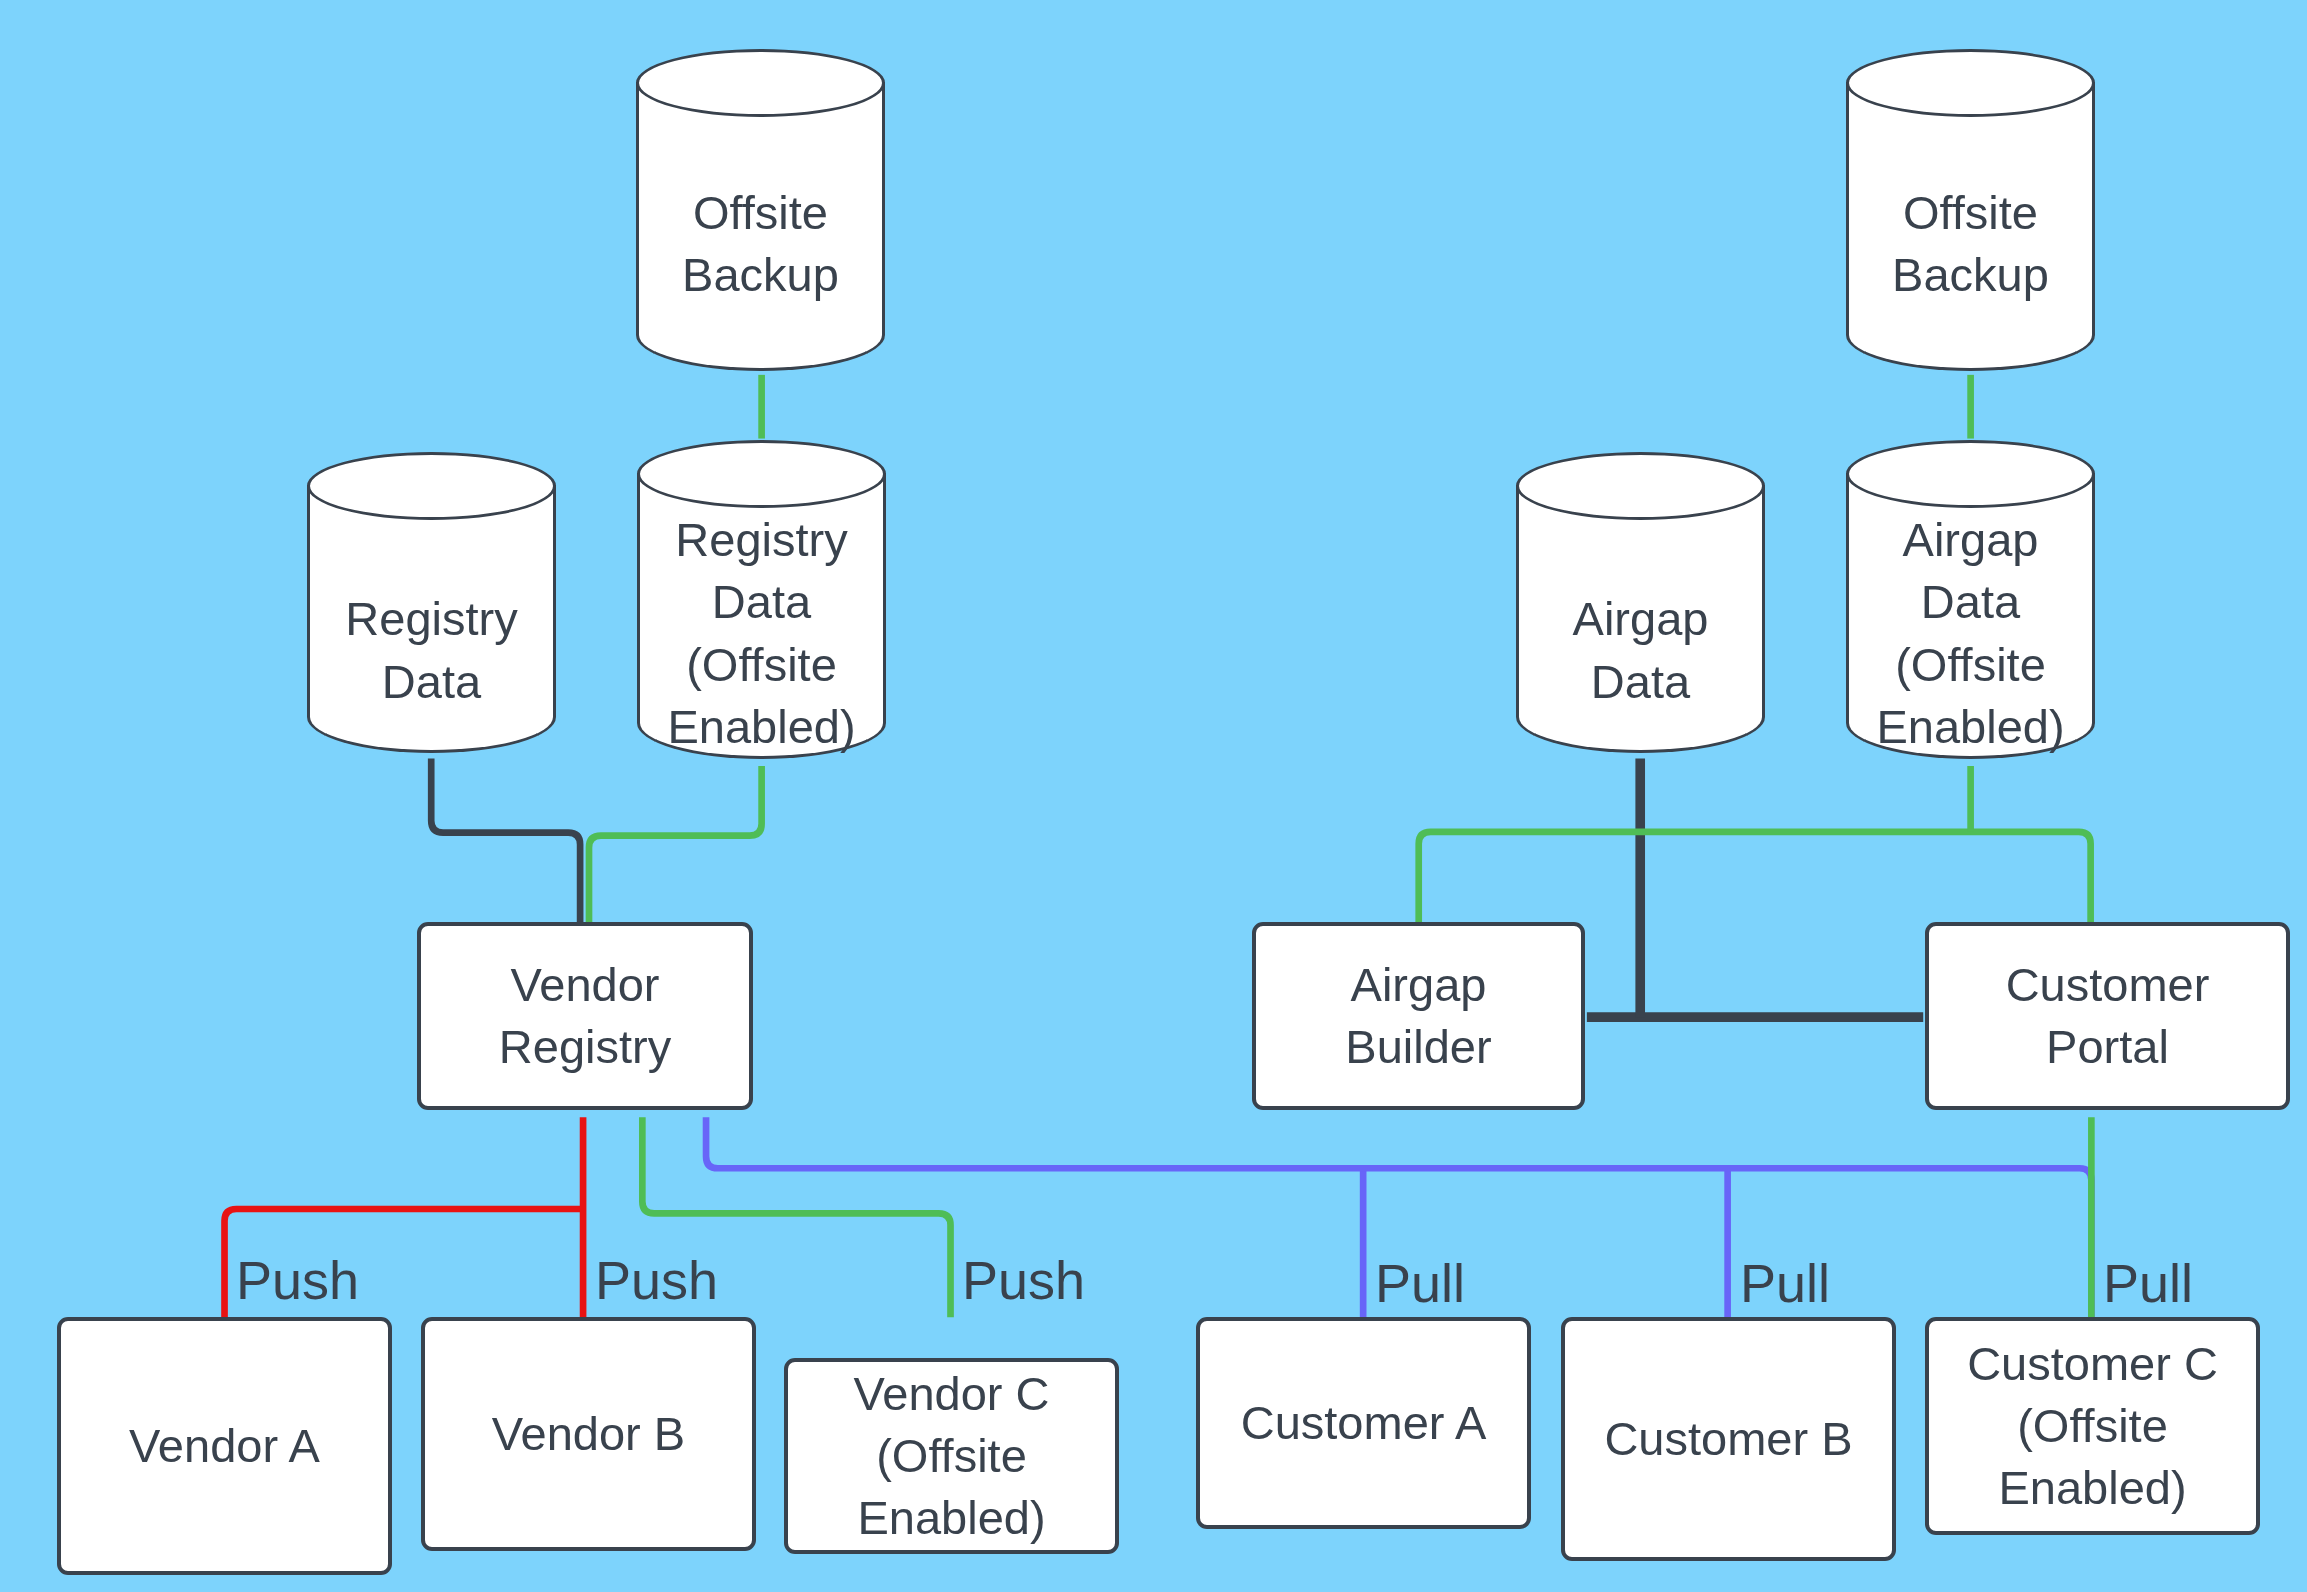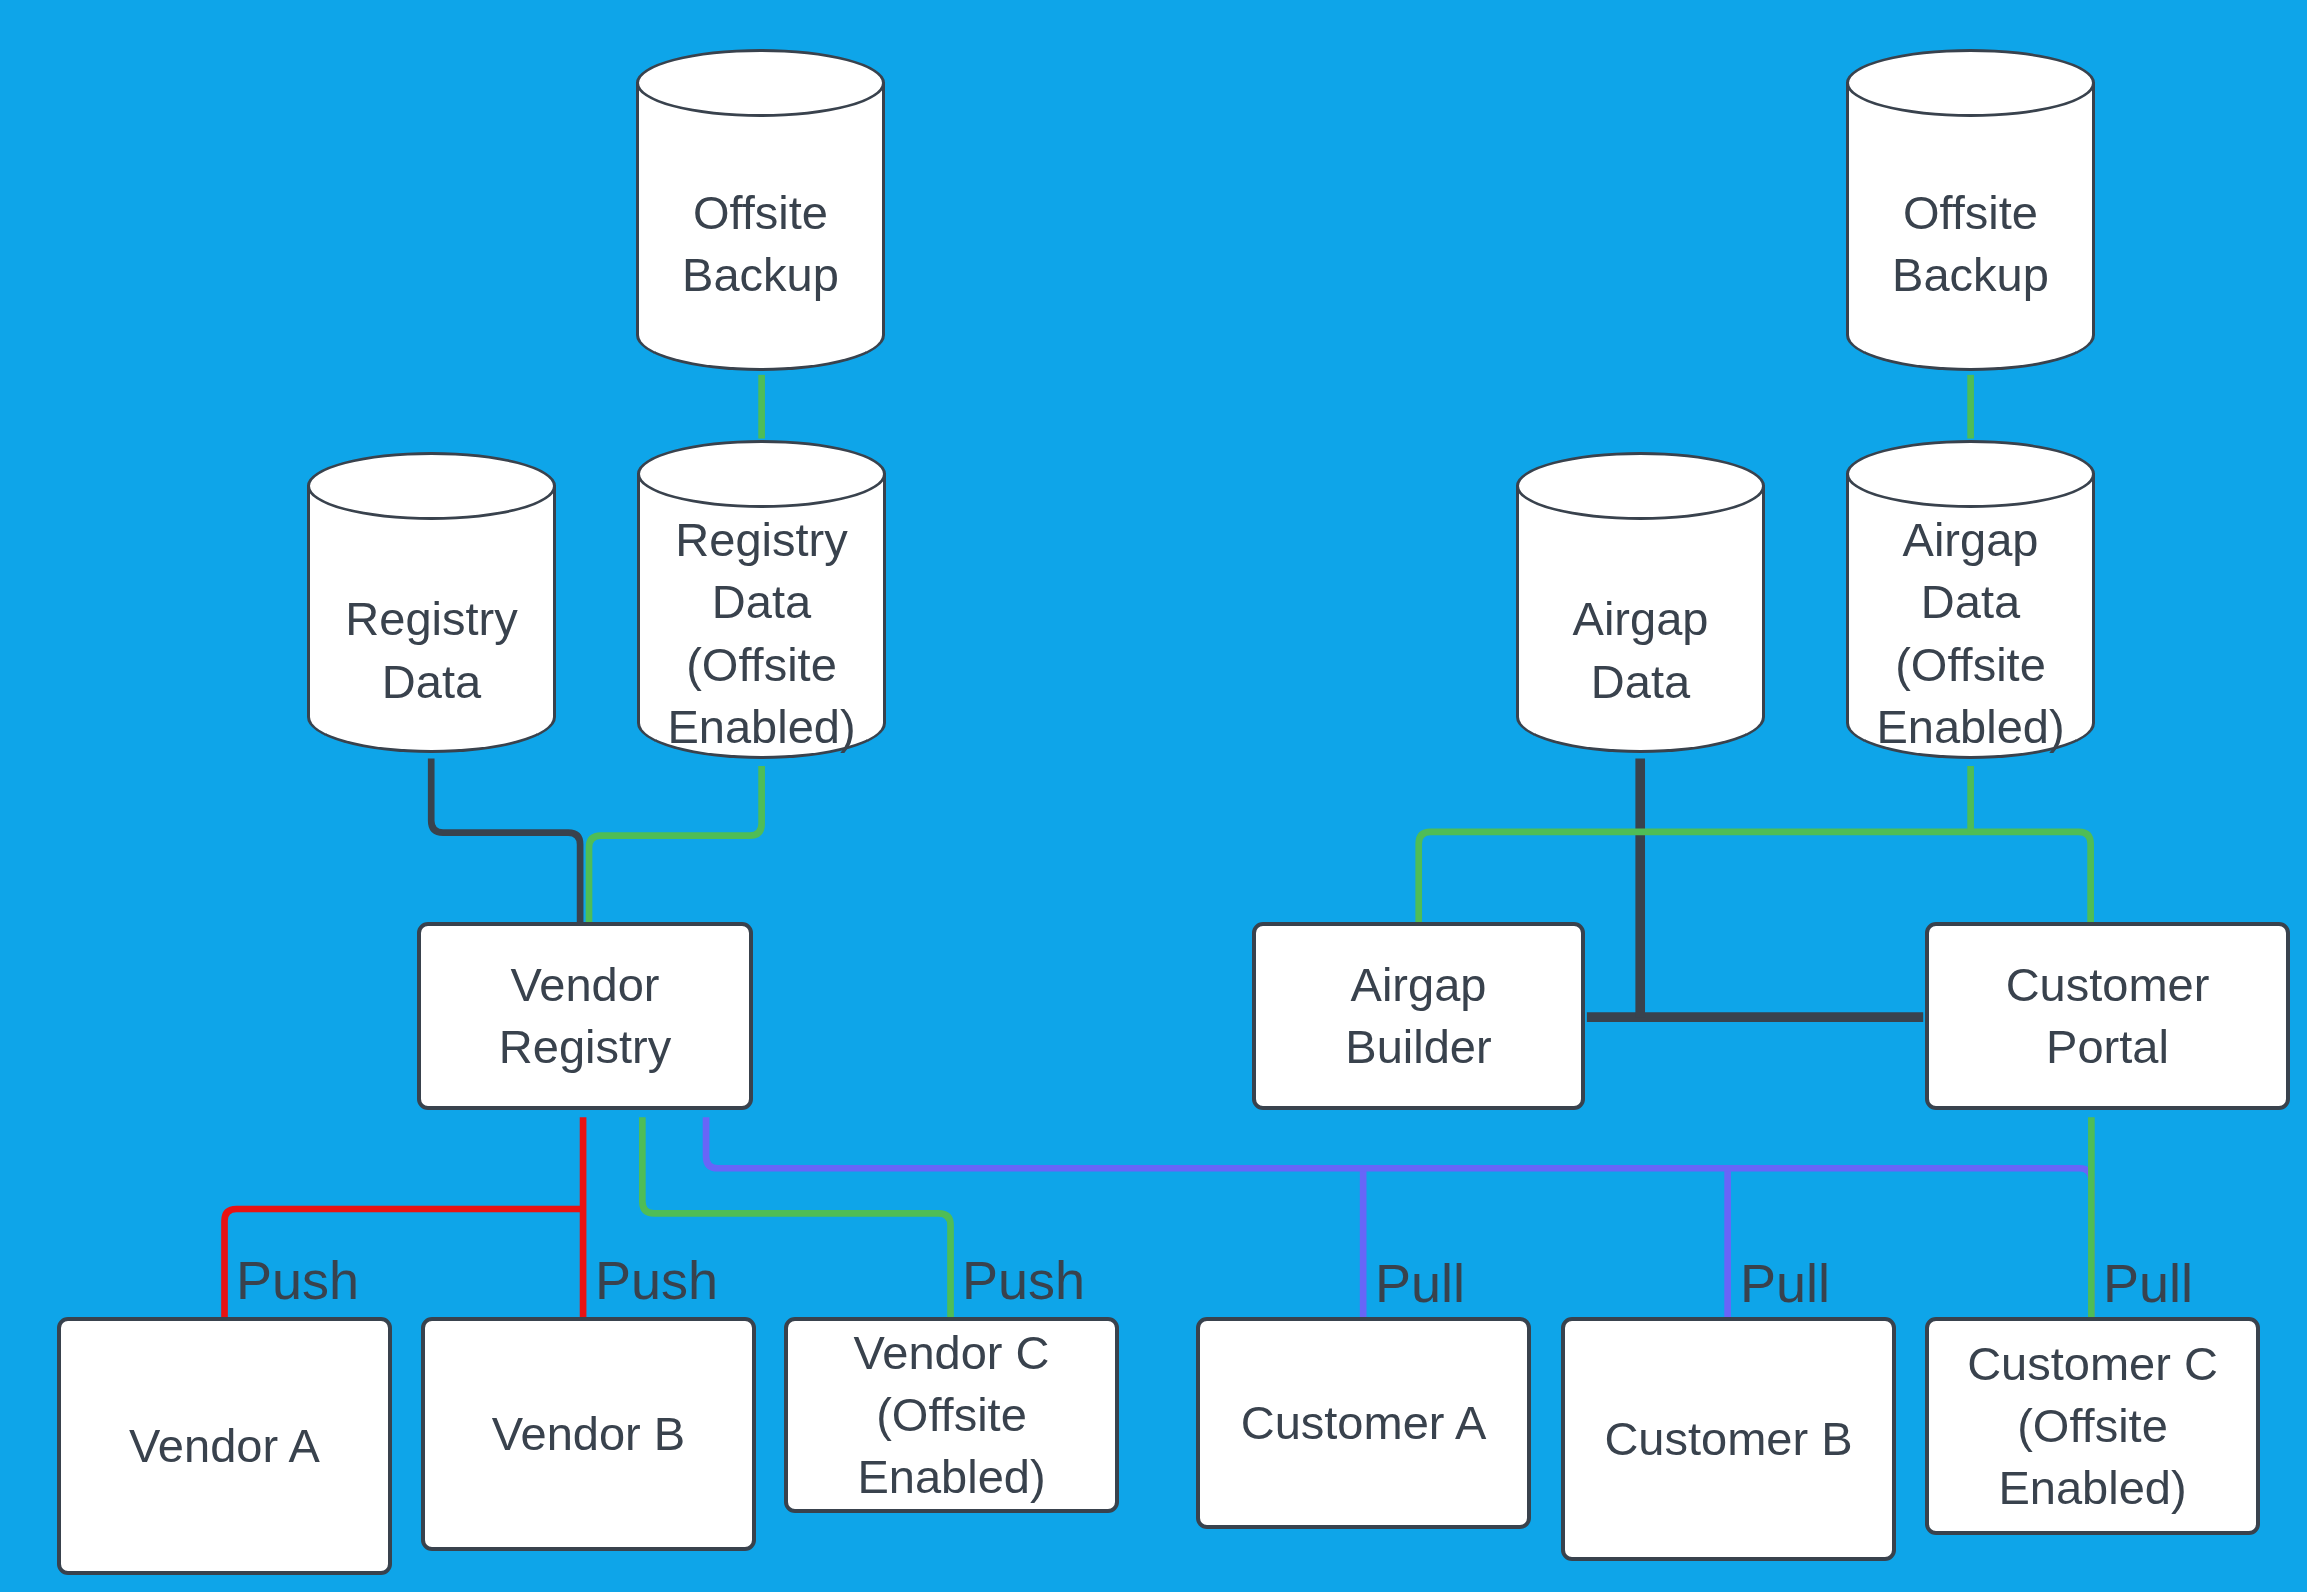--- a/index.html
+++ b/index.html
@@ -1,19 +1,19 @@
 <!DOCTYPE html>
 <html style="--ink: #39424d; --red: #e81313; --green: #4fbd56; --blue: #6865f8;font-size:12px"><head>
 <meta charset="utf-8">
 <style>
   html,body{margin:0;padding:0;background:#ffffff;}
   .canvas{
     position:relative;
     width:2307px;height:1592px;
-    background:#0ea5e9;
+    background:#7dd3fc;
     font-family:"Liberation Sans", sans-serif;
     color:var(--ink);
     overflow:hidden;
   }
   :root{
     --ink:#39424d;
     --red:#e81313;
     --green:#4fbd56;
     --blue:#6865f8;
   }
@@ -149,21 +149,21 @@
 
   <div class="node" style="left:417px;top:922px;width:336px;height:188px;">Vendor
 Registry</div>
   <div class="node" style="left:1252px;top:922px;width:333px;height:188px;">Airgap
 Builder</div>
   <div class="node" style="left:1925px;top:922px;width:365px;height:188px;">Customer
 Portal</div>
 
   <div class="node" style="left:57px;top:1317px;width:335px;height:258px;">Vendor A</div>
   <div class="node" style="left:421px;top:1317px;width:335px;height:234px;">Vendor B</div>
-  <div class="node" style="left:784px;top:1317px;width:335px;height:196px;">Vendor C
+  <div class="node" style="left:784px;top:1358px;width:335px;height:196px;">Vendor C
 (Offsite
 Enabled)</div>
   <div class="node" style="left:1196px;top:1317px;width:335px;height:212px;">Customer A</div>
   <div class="node" style="left:1561px;top:1317px;width:335px;height:244px;">Customer B</div>
   <div class="node" style="left:1925px;top:1317px;width:335px;height:218px;">Customer C
 (Offsite
 Enabled)</div>
 
   <div class="elabel" style="left:236px;top:1248px;">Push</div>
   <div class="elabel" style="left:595px;top:1248px;">Push</div>

